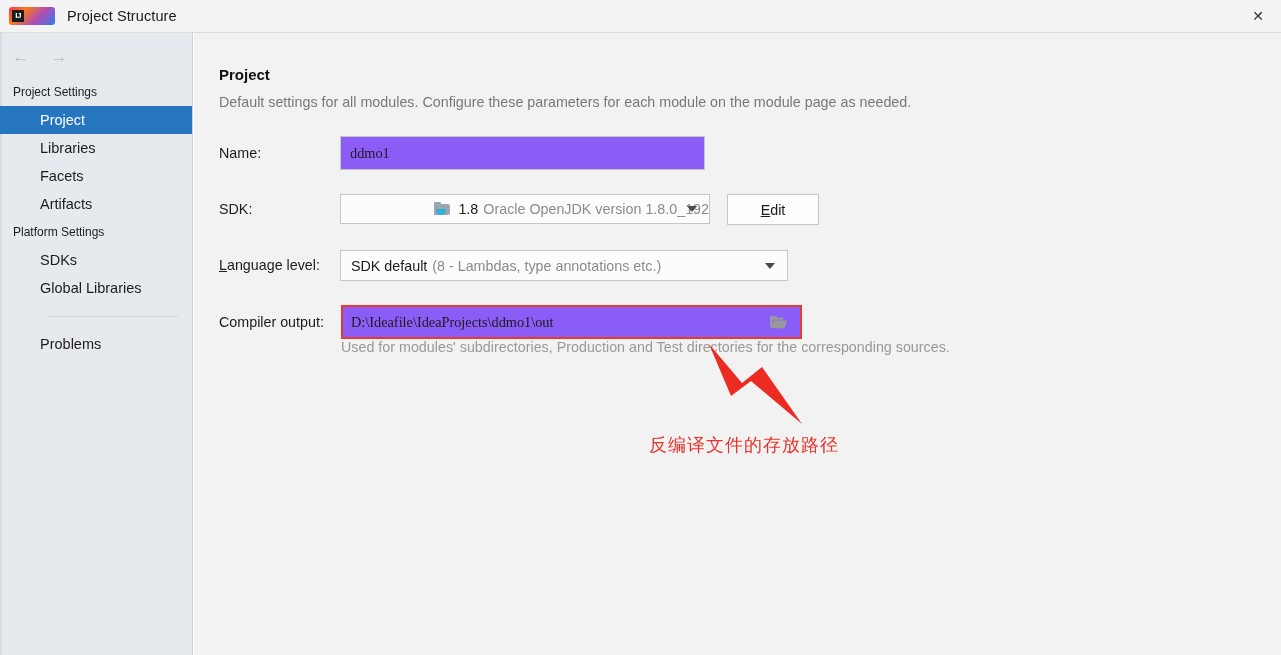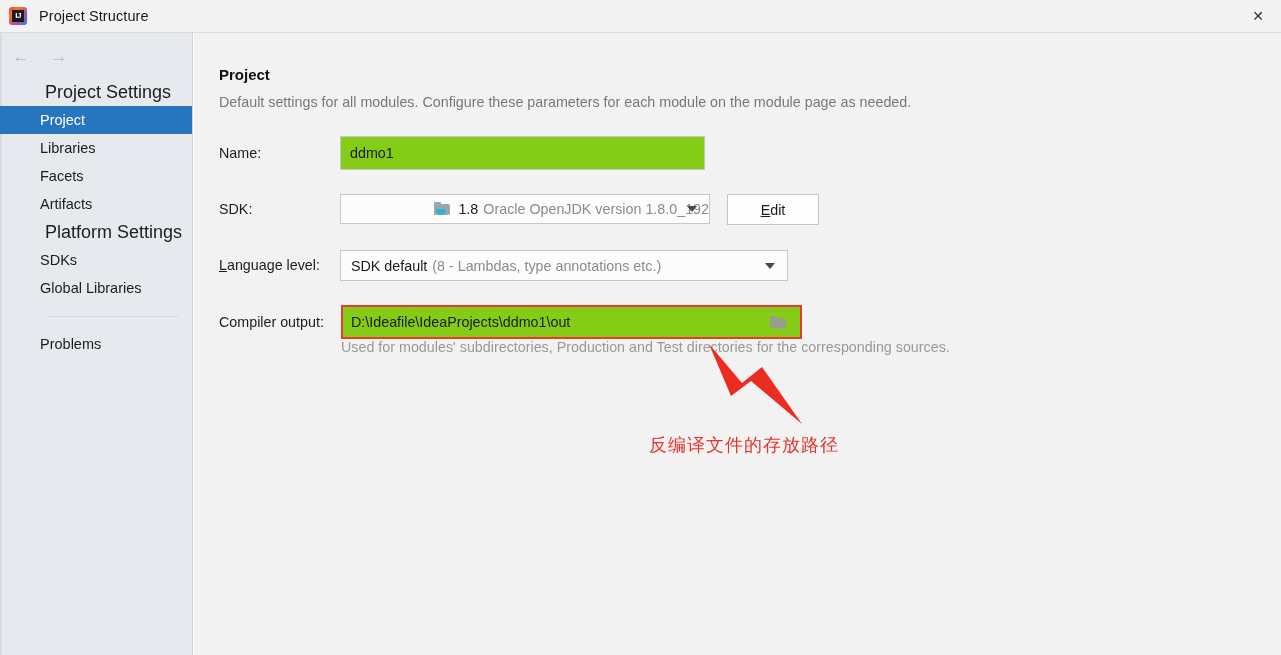--- a/index.html
+++ b/index.html
@@ -38,20 +38,21 @@
   }
   .app-icon {
     width: 18px;
     height: 18px;
     margin-left: 9px;
     position: relative;
     border-radius: 3px;
     overflow: hidden;
     background: linear-gradient(135deg, #fe315d 0%, #f97a12 28%, #b24db1 62%, #2b7df5 100%);
     flex: none;
+    padding-left: 28px;
   }
   .app-icon::after {
     content: "";
     position: absolute;
     left: 3px; top: 3px;
     width: 12px; height: 12px;
     background: #1b1b1b;
   }
   .app-icon .ij-letters {
     position: absolute;
@@ -133,23 +134,22 @@
   .tree {
     position: absolute;
     left: 0;
     top: 45px;
     width: 192px;
   }
   .group-label {
     height: 28px;
     line-height: 28px;
     padding-left: 13px;
-    font-size: 18px;
+    font-size: 12px;
     color: #1c1c1c;
-    margin-left: 32px;
   }
   .tree-item {
     height: 28px;
     line-height: 28px;
     padding-left: 40px;
     font-size: 14.5px;
     color: #1c1c1c;
     box-sizing: border-box;
   }
   .tree-item.selected {
@@ -192,27 +192,28 @@
     position: absolute;
     font-size: 14.3px;
     color: #1c1c1c;
     white-space: nowrap;
   }
   .mnemonic { text-decoration: underline; }
 
   .text-field {
     position: absolute;
     box-sizing: border-box;
-    background: #84cc16;
+    background: #8b5cf6;
     border: 1px solid #c6c6c6;
     display: flex;
     align-items: center;
     font-size: 14.3px;
     color: #1b1b1b;
     padding-left: 9px;
+    font-family: Liberation Serif, serif;
   }
   .text-field.red-outline {
     border: 2px solid #e83a33;
     padding-left: 8px;
   }
 
   .combo {
     position: absolute;
     box-sizing: border-box;
     background: #fcfcfc;

